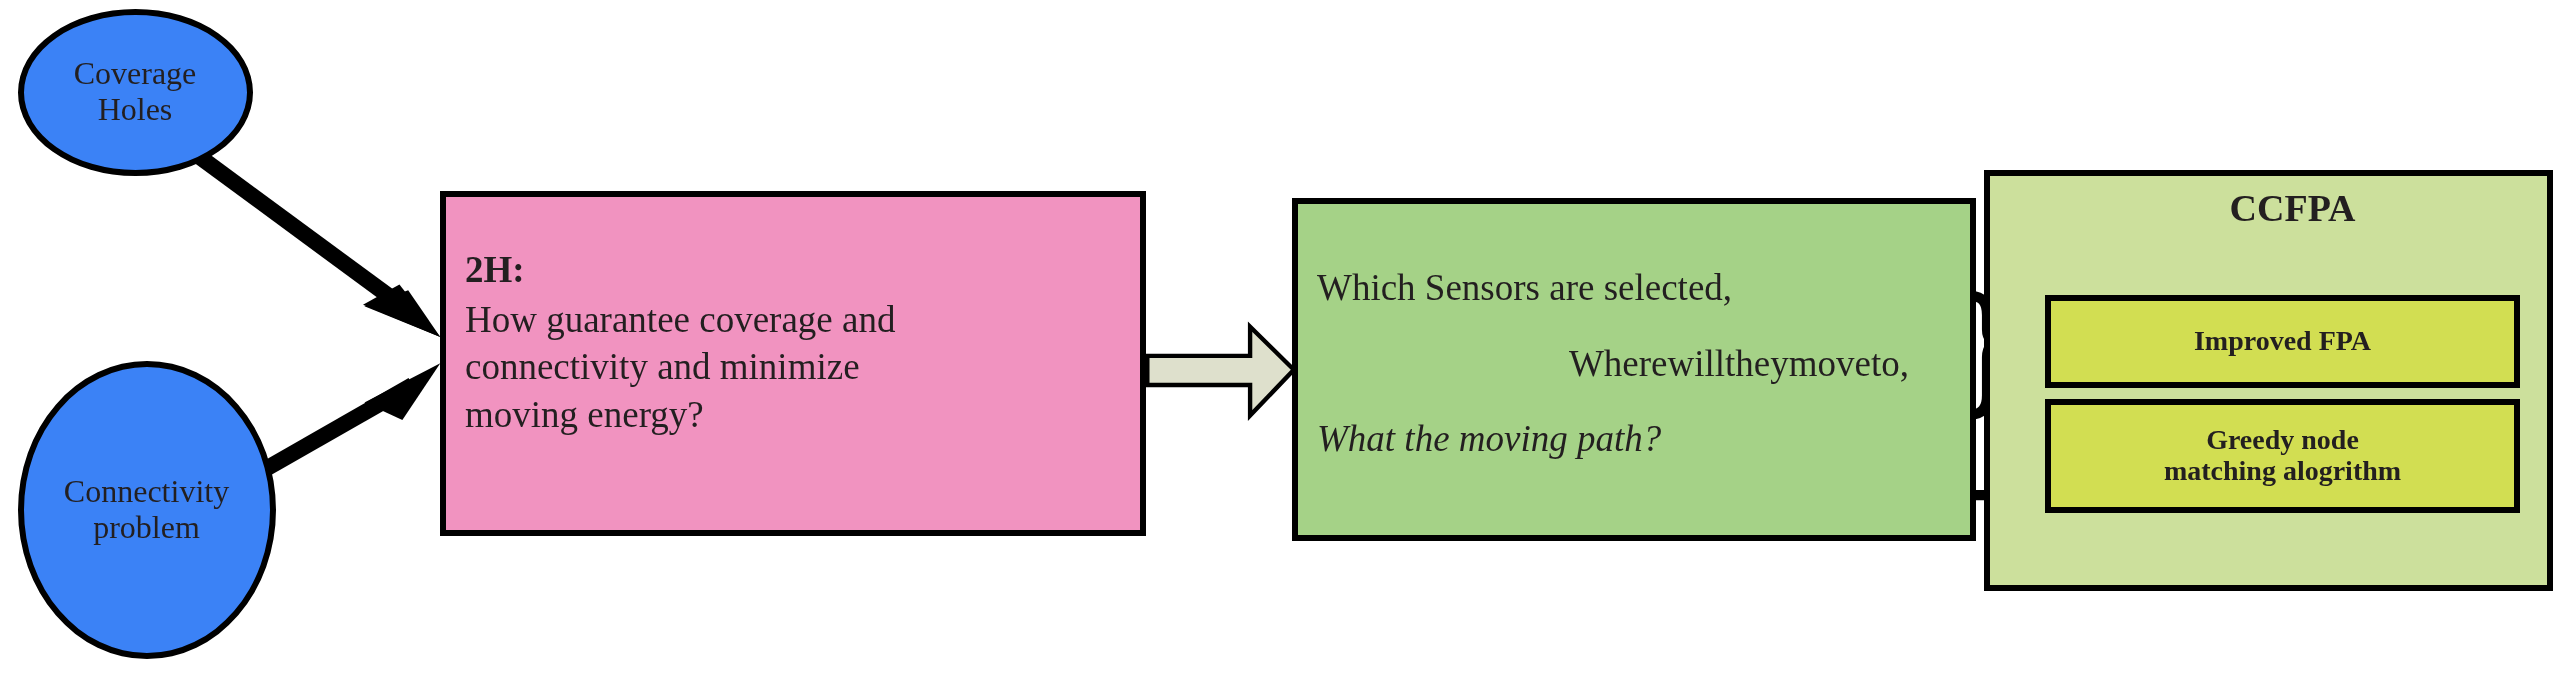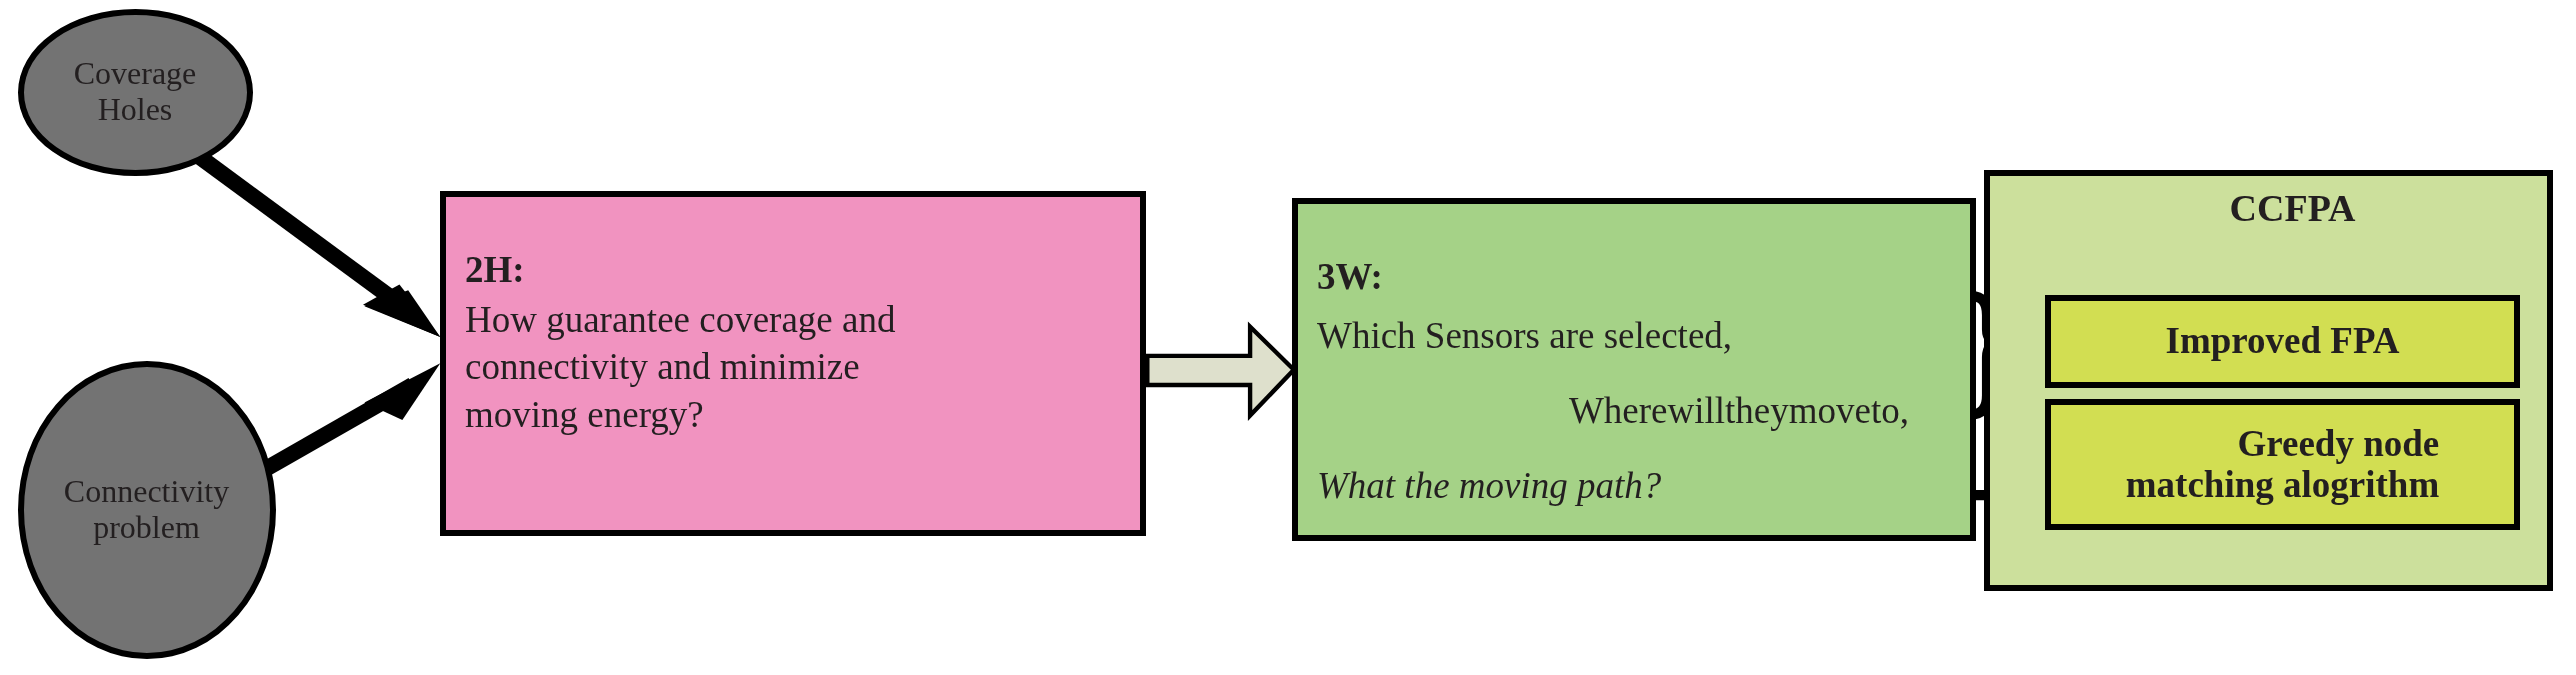--- a/index.html
+++ b/index.html
@@ -4,21 +4,21 @@
 <style>
   html,body{margin:0;padding:0;background:#ffffff;}
   body{width:2576px;height:676px;position:relative;overflow:hidden;
        font-family:"Liberation Serif","DejaVu Serif",serif;color:#231f20;}
 
   .stage{position:absolute;left:0;top:0;width:2576px;height:676px;}
 
   
   .circle{
     position:absolute;border:6.6px solid #000;border-radius:50%;
-    background:#737373;
+    background:#3b82f6;
     display:flex;align-items:center;justify-content:center;
     text-align:center;line-height:1.12;
     font-size:32px;color:#231f20;
   }
   .circle span{display:block;}
   #circle-coverage{left:17.5px;top:8.7px;width:223px;height:155px;}
   #circle-connectivity{left:17.5px;top:361px;width:246px;height:286px;}
 
   
   .box{position:absolute;border:6.6px solid #000;box-sizing:border-box;}
@@ -33,24 +33,24 @@
   }
   #box-ccfpa{
     left:1984px;top:170px;width:569px;height:421px;
     background:#CCE09C;
   }
   .inner-box{
     position:absolute;border:6.6px solid #000;box-sizing:border-box;
     background:#D2DE52;
     display:flex;align-items:center;justify-content:center;
     text-align:center;font-weight:bold;line-height:1.1;
-    font-size:37px;color:#231f20;
+    font-size:28px;color:#231f20;
   }
   #box-improved-fpa{left:2045px;top:295px;width:475px;height:93px;}
-  #box-greedy{left:2045px;top:399px;width:475px;height:131px;text-align:right;}
+  #box-greedy{left:2045px;top:399px;width:475px;height:114px;}
 
   
   .box-text{
     position:absolute;left:19px;top:8.7px;right:13px;
     font-size:37px;line-height:1.28;color:#231f20;margin-top:40px;
   }
   .box-text .tag{font-weight:bold;display:block;margin-bottom:2.9px;}
   .box-text .line{display:block;}
   #box-3w .box-text .line.justify{
     display:flex;justify-content:flex-end;
@@ -116,21 +116,20 @@
     <div class="box-text">
       <span class="tag">2H:</span>
       <span class="line">How guarantee coverage and</span>
       <span class="line">connectivity and minimize</span>
       <span class="line">moving energy?</span>
     </div>
   </div>
 
   <div class="box" id="box-3w">
     <div class="box-text">
-      <span class="tag">3W:</span>
       <span class="line" style="margin-top:11.7px;">Which Sensors are selected,</span>
       <span class="line justify" style="margin-top:28px;width:592px;">
         <span>Where</span>
         <span>will</span>
         <span>they</span>
         <span>move</span>
         <span>to,</span>
       </span>
       <span class="line" style="margin-top:28px;font-style:italic;">What the moving path?</span>
     </div>

